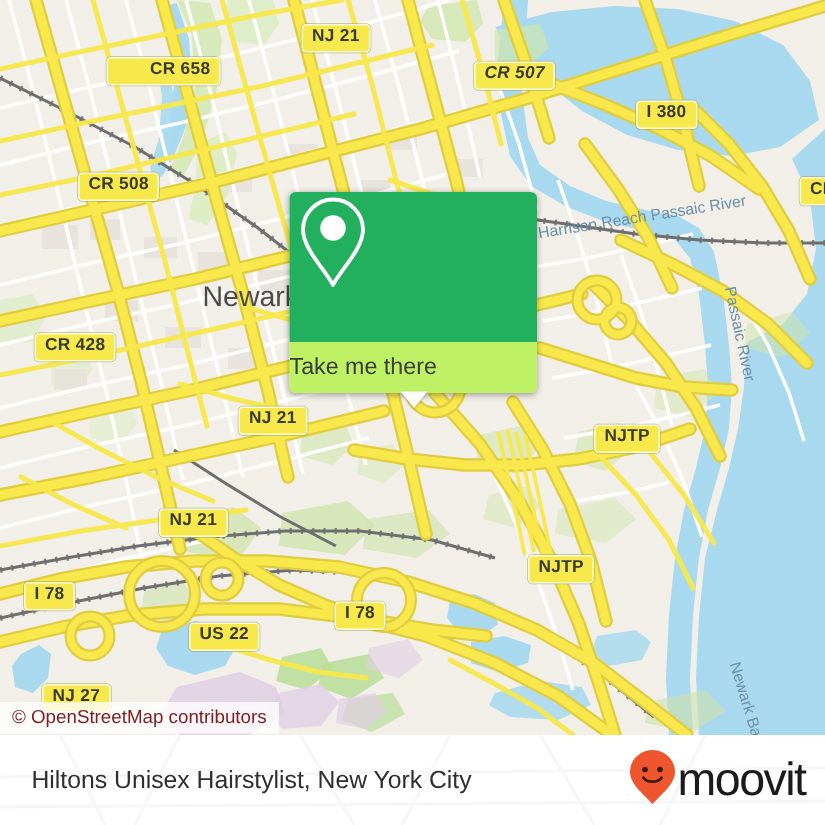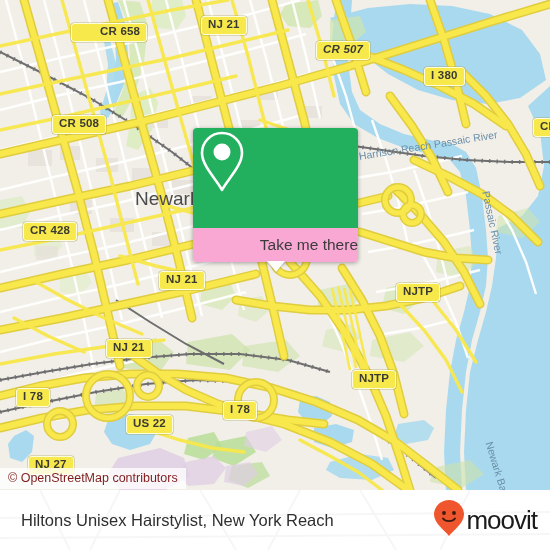--- a/index.html
+++ b/index.html
@@ -55,24 +55,24 @@
     overflow:visible;
     z-index:40;
   }
   #callout .green{
     background:#22b05e;
     height:100px;
     border-radius:4px 4px 0 0;
     display:flex;align-items:center;justify-content:center;
   }
   #callout .white{
-    background:#f9a8d4;
+    background:#bef264;
     height:34px;
     border-radius:0 0 4px 4px;
-    display:flex;align-items:center;justify-content:flex-end;
+    display:flex;align-items:center;justify-content:flex-start;
     position:relative;
   }
   #callout .white .txt{
     color:#3b3b3b;font-size:15.5px;
     font-family:"Liberation Sans", sans-serif;
   }
   #callout .tail{
     position:absolute;left:50%;bottom:-10px;margin-left:-9px;
     width:0;height:0;
     border-left:9px solid transparent;
@@ -103,21 +103,21 @@
     display:flex;align-items:center;
     font-size:16.5px;color:#2f2f2f;
     font-family:"Liberation Sans", sans-serif;
     white-space:nowrap;
   }
   #moovit{
     position:absolute;right:13px;top:0;height:60px;
     display:flex;align-items:center;gap:1px;
   }
   #moovit .word{
-    font-size:26px;color:#1b1b1b;letter-spacing:-1px;
+    font-size:31px;color:#1b1b1b;letter-spacing:-1px;
     font-family:"Liberation Sans", sans-serif;
     font-weight:500;
   }
 </style>
 </head>
 <body>
 
 <div id="app">
 
   <div id="map">
@@ -352,21 +352,21 @@
         </g>
       </g>
     </svg>
 
     <div class="place-label" style="left:135px;top:188px;">Newark</div>
 
     <div class="water-label" style="left:358px;top:150px;transform:rotate(-9deg);transform-origin:0 0;">Harrison Reach Passaic River</div>
     <div class="water-label" style="left:492px;top:190px;transform:rotate(78deg);transform-origin:0 0;">Passaic River</div>
     <div class="water-label" style="left:495px;top:440px;transform:rotate(73deg);transform-origin:0 0;">Newark Bay</div>
 
-    <div class="shield" style="left:71px;top:23px;padding-left:28px;">CR 658</div>
+    <div class="shield" style="left:71px;top:38px;padding-left:28px;">CR 658</div>
     <div class="shield" style="left:201px;top:16px;">NJ 21</div>
     <div class="shield" style="left:316px;top:41px;font-style:italic;">CR 507</div>
     <div class="shield" style="left:424px;top:67px;">I 380</div>
     <div class="shield" style="left:52px;top:115px;">CR 508</div>
     <div class="shield" style="left:533px;top:118px;">CR</div>
     <div class="shield" style="left:23px;top:222px;">CR 428</div>
     <div class="shield" style="left:159px;top:271px;">NJ 21</div>
     <div class="shield" style="left:396px;top:283px;">NJTP</div>
     <div class="shield" style="left:106px;top:339px;">NJ 21</div>
     <div class="shield" style="left:352px;top:370px;">NJTP</div>
@@ -399,21 +399,21 @@
         <path d="M40,0 L70,60"></path>
           <path d="M120,0 L90,60"></path>
         <path d="M200,0 L236,60"></path>
           <path d="M300,0 L268,60"></path>
         <path d="M360,0 L396,60"></path>
           <path d="M470,0 L440,60"></path>
         <path d="M0,28 L550,22"></path>
           <path d="M0,48 L550,44"></path>
       </g>
     </svg>
-    <div id="bottom-title">Hiltons Unisex Hairstylist, New York Reach</div>
+    <div id="bottom-title">Hiltons Unisex Hairstylist, New York City</div>
     <div id="moovit">
       <span>
         <svg width="32" height="38" viewBox="0 0 32 38">
           <path d="M16,1 C24.3,1 31,7.6 31,15.6 C31,24 21,31 16,37 C11,31 1,24 1,15.6 C1,7.6 7.7,1 16,1 Z" fill="#f0562d"></path>
           <circle cx="11" cy="14" r="1.9" fill="#3b1a10"></circle>
           <circle cx="21" cy="14" r="1.9" fill="#3b1a10"></circle>
           <path d="M10,19.5 C12.5,23 19.5,23 22,19.5" fill="none" stroke="#3b1a10" stroke-width="1.9" stroke-linecap="round"></path>
         </svg>
       </span>
       <span class="word">moovit</span>

